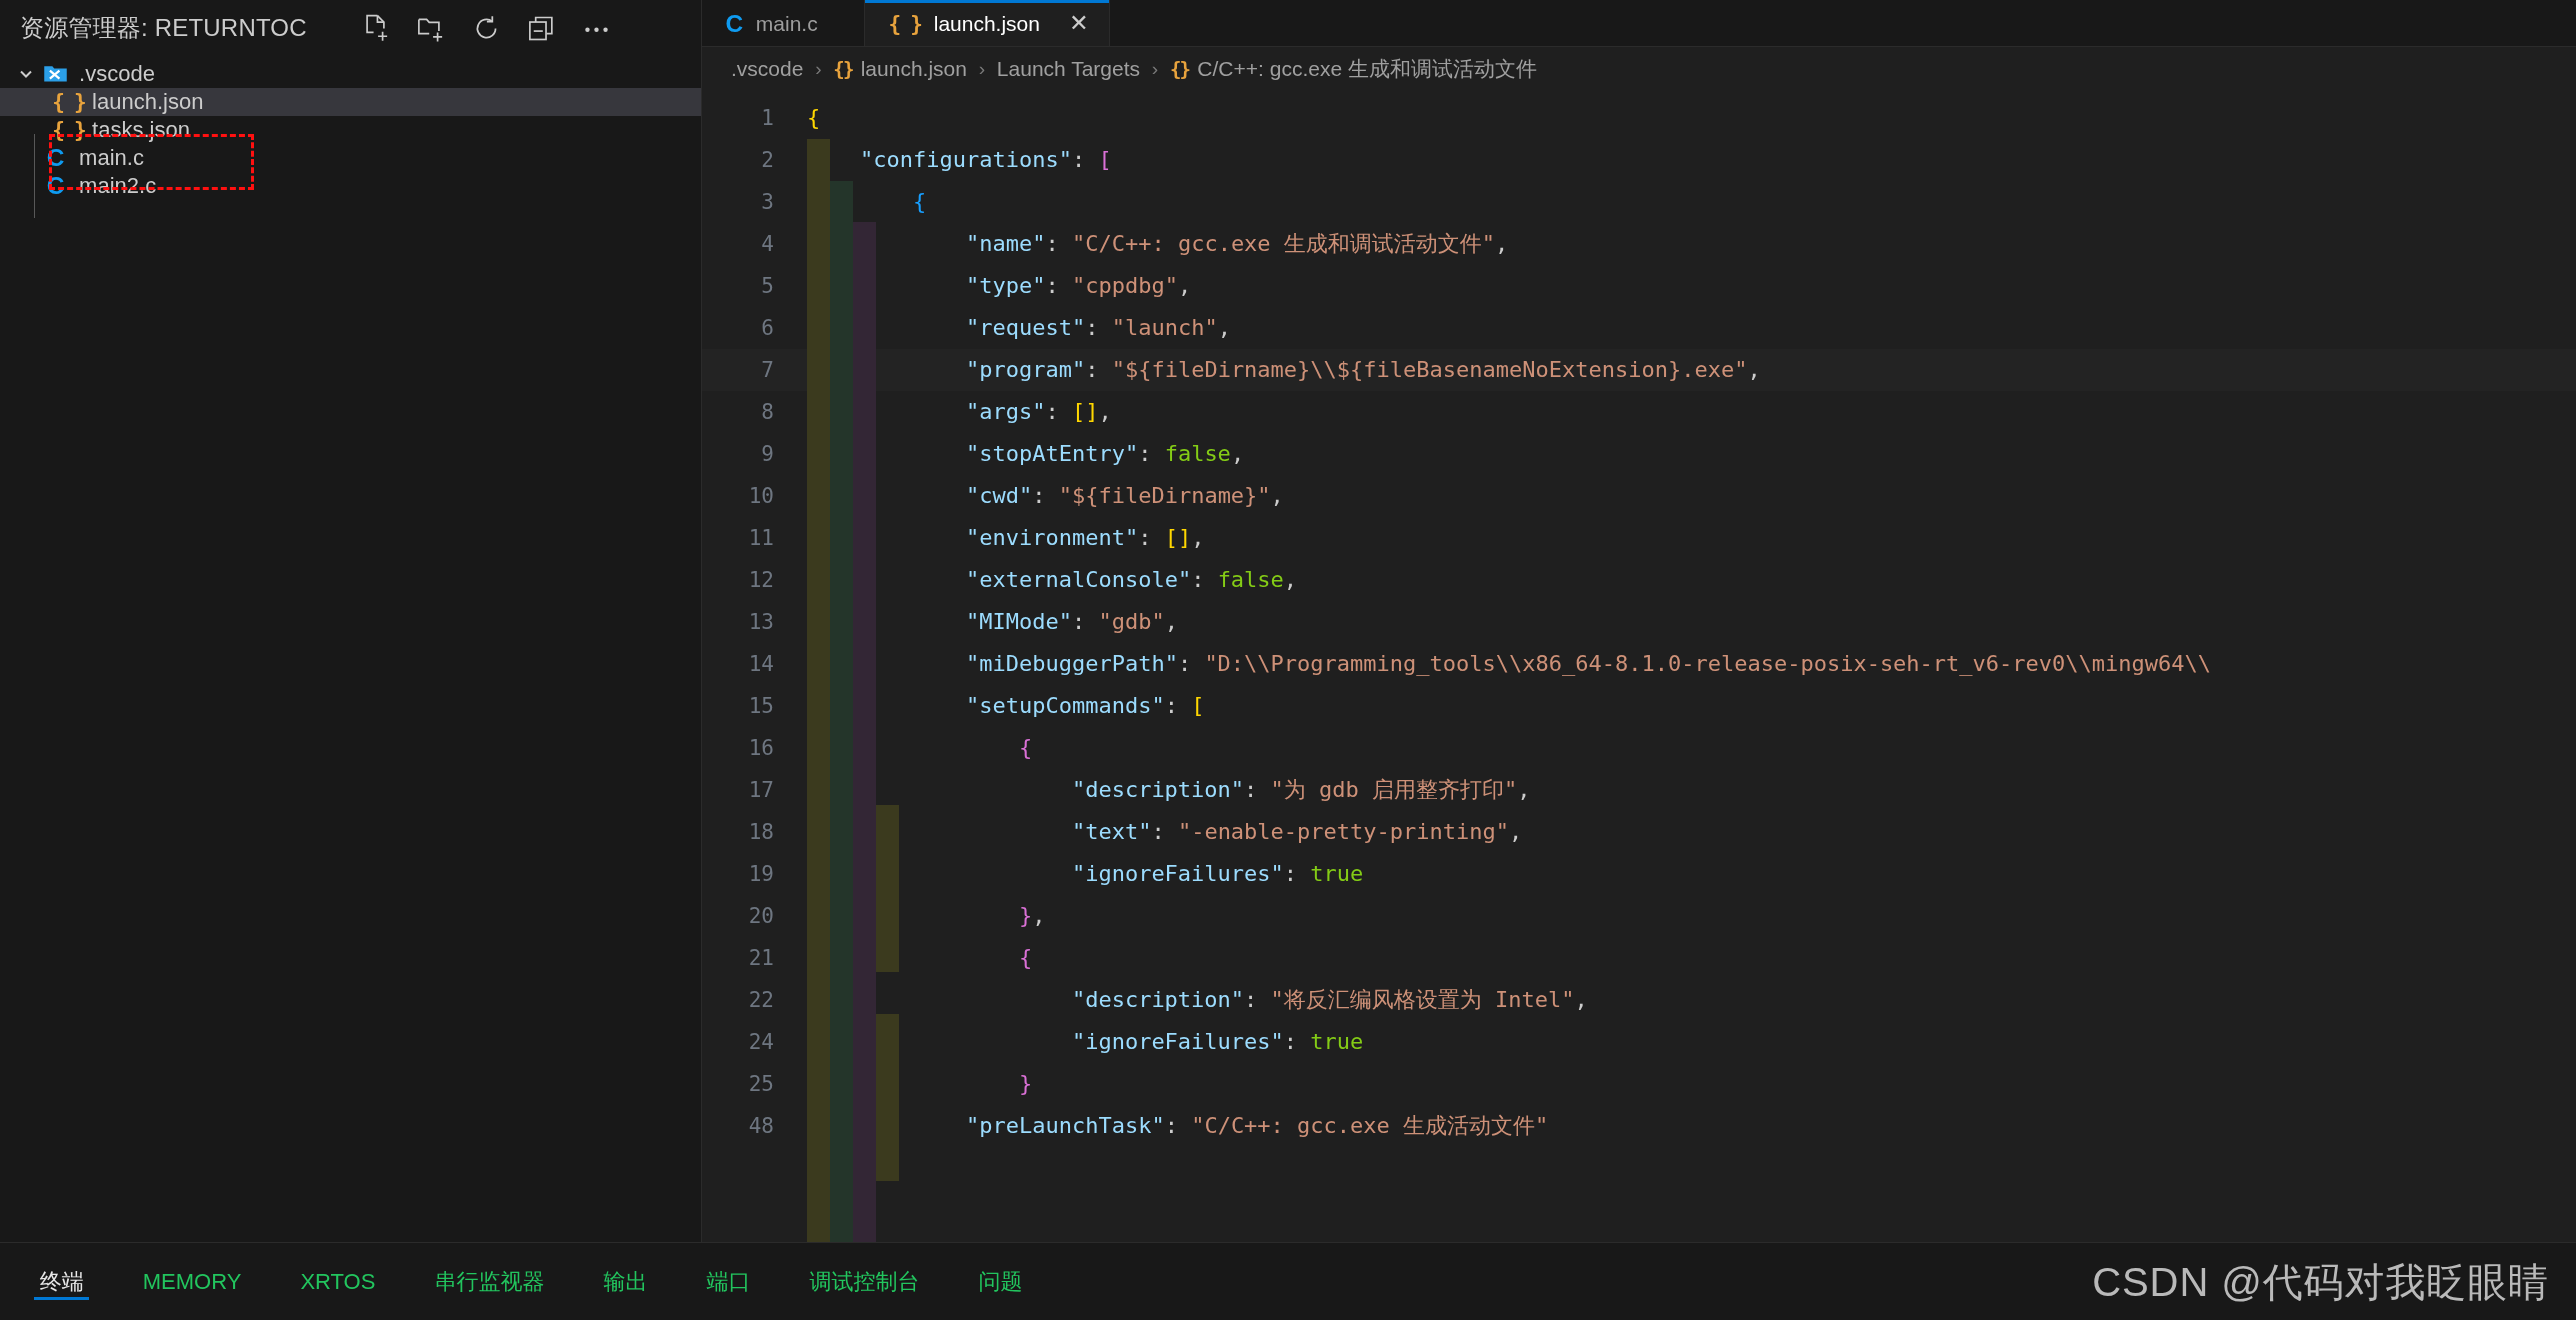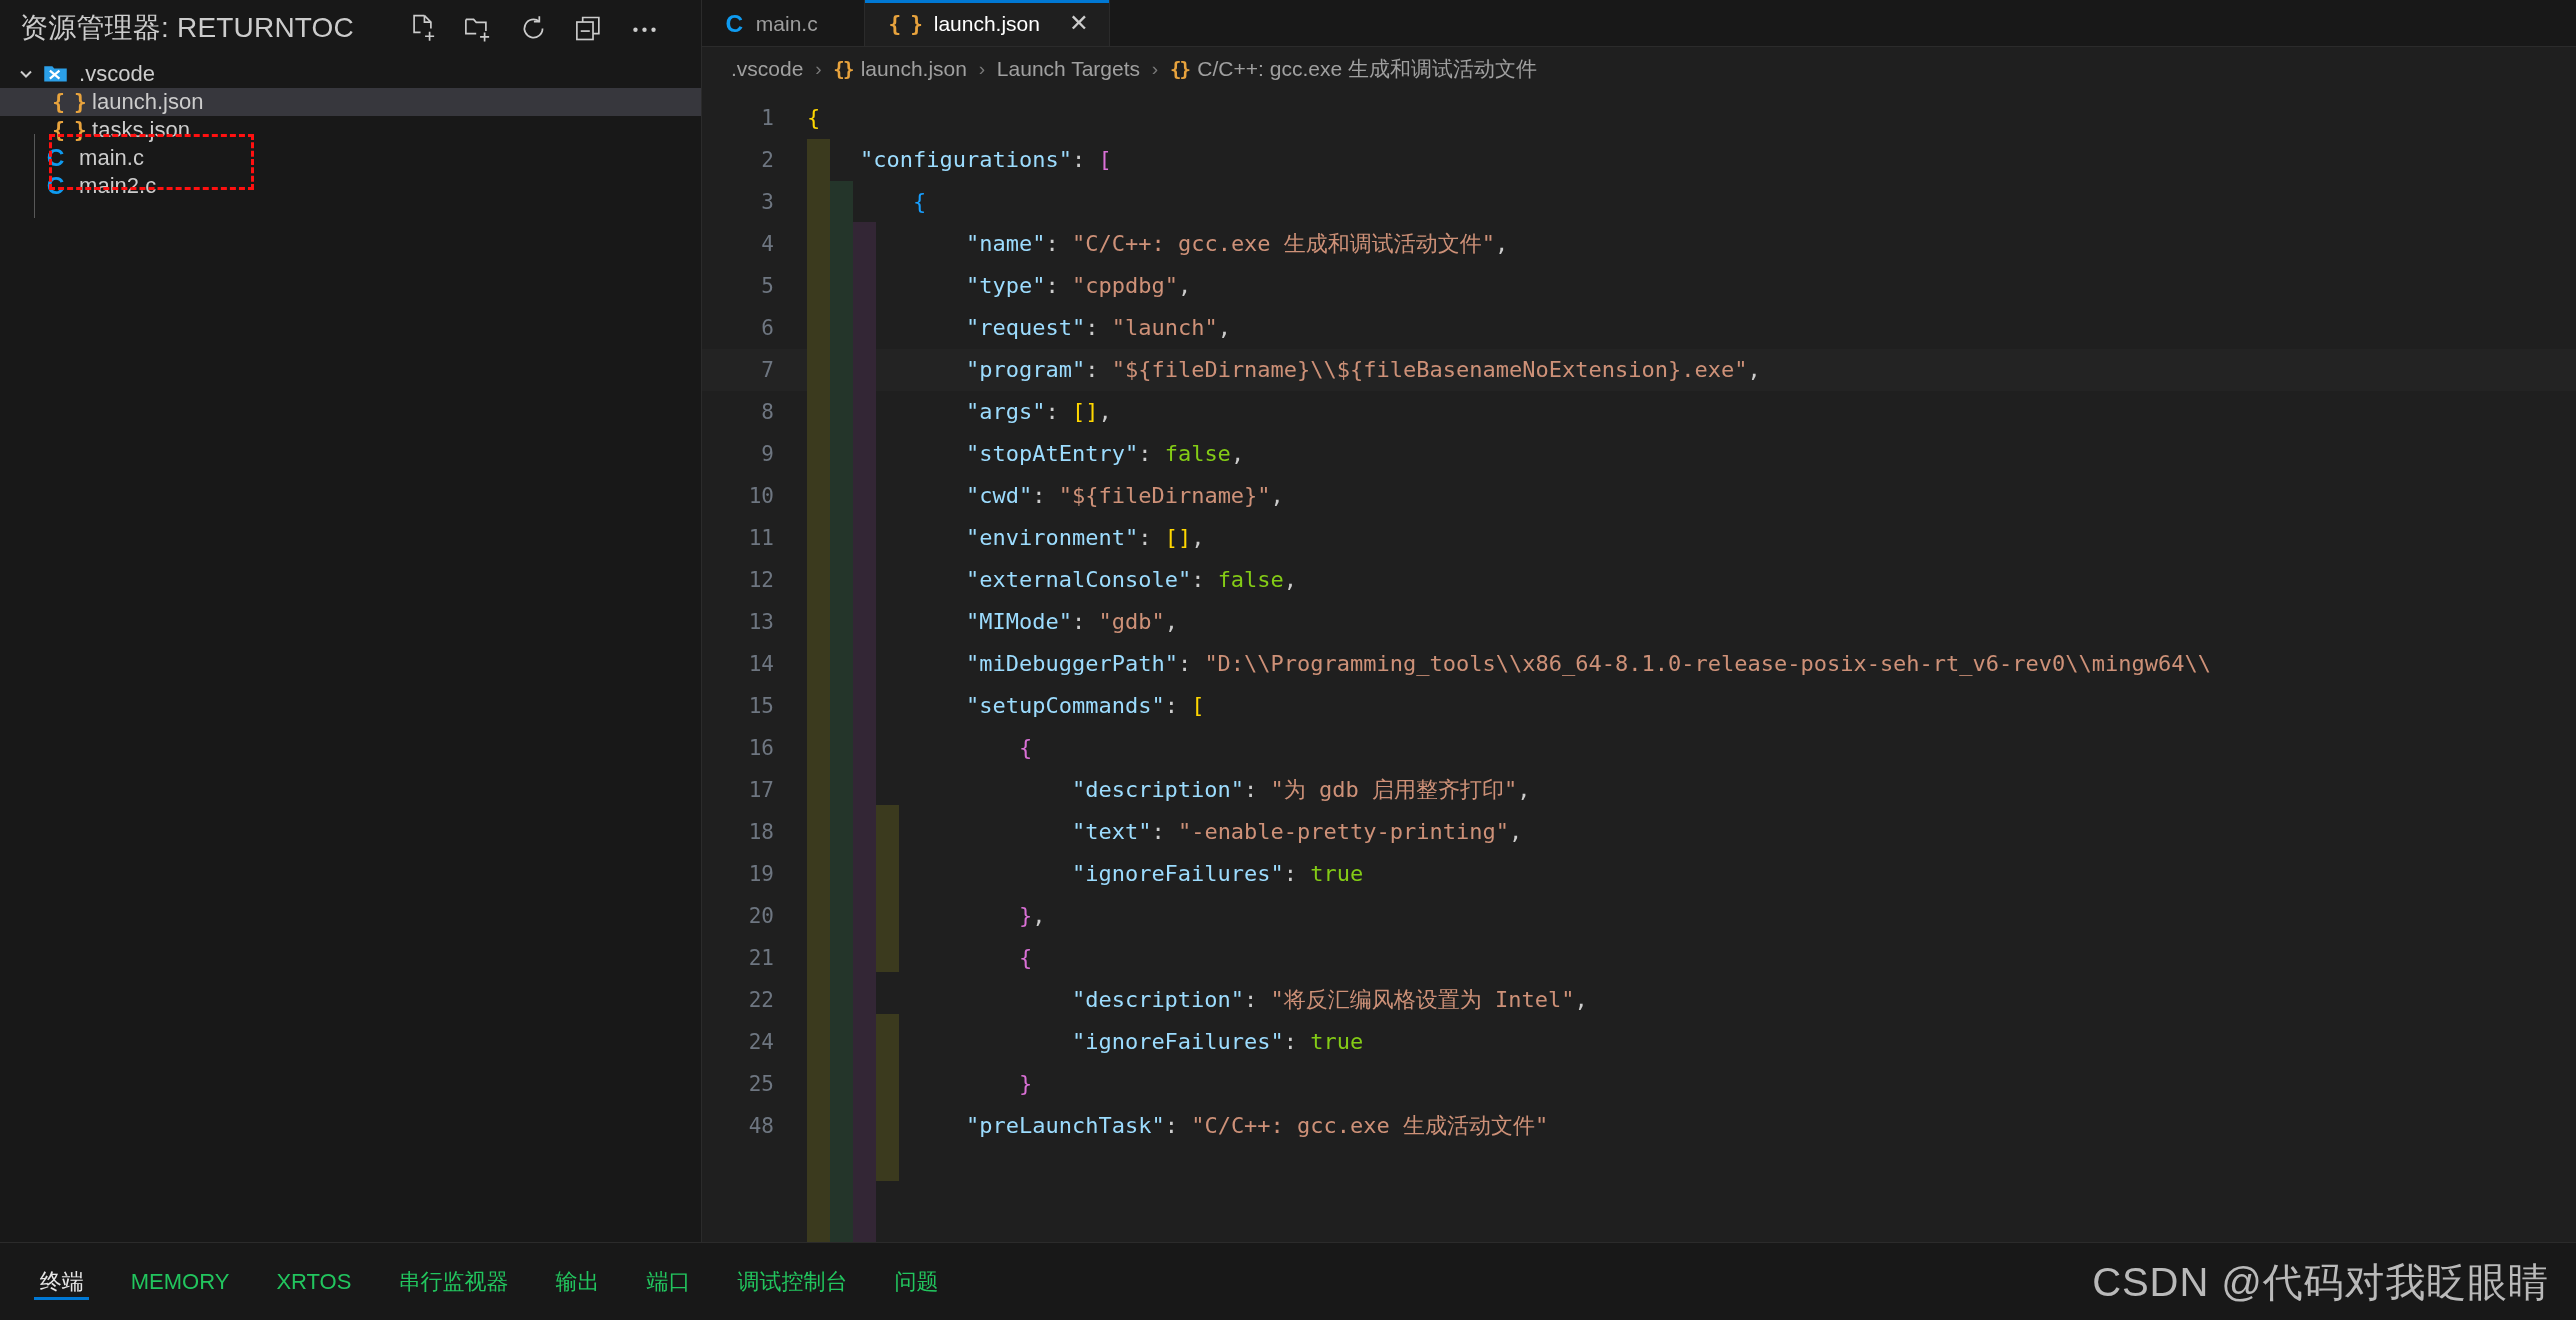--- a/index.html
+++ b/index.html
@@ -38,21 +38,21 @@
   }
   .sidebar-header {
     height: 56px;
     display: flex;
     align-items: center;
     padding: 0 20px 0 20px;
     position: relative;
   }
   .sidebar-title {
     color: #cccccc;
-    font-size: 28px;
+    font-size: 24px;
     letter-spacing: 0.2px;
     white-space: nowrap;
     flex: 0 0 auto;
   }
   .sidebar-actions {
     display: flex;
     align-items: center;
     gap: 24.4px;
     margin-left: 53px;
   }
@@ -282,21 +282,21 @@
     display: flex;
     align-items: center;
     position: relative;
     border-top: 0.9px solid #2b2b2b;
   }
   .panel-tabs {
     display: flex;
     align-items: center;
     height: 100%;
     padding-left: 16.3px;
-    gap: 0;
+    gap: 12px;
   }
   .ptab {
     color: #22c55e;
     font-size: 22px;
     padding: 0 23.5px;
     height: 100%;
     display: flex;
     align-items: center;
     position: relative;
     white-space: nowrap;

